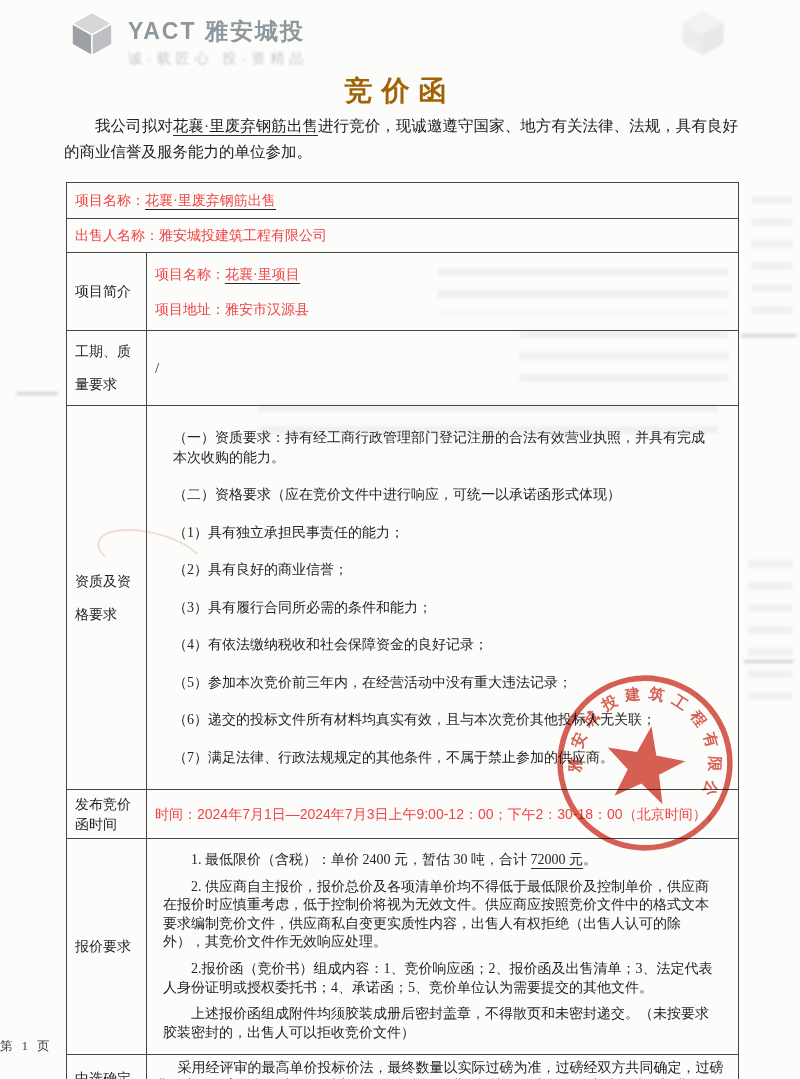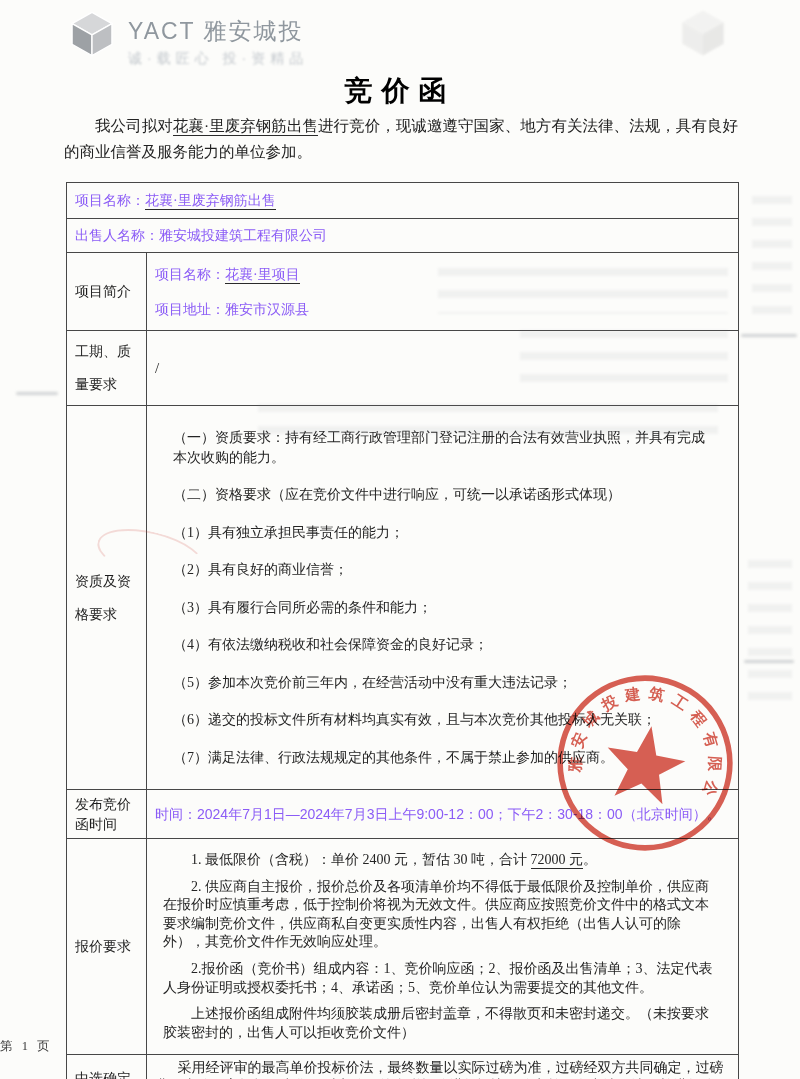--- a/index.html
+++ b/index.html
@@ -7,35 +7,35 @@
   .page{
     position:relative; width:800px; height:1079px; margin:0 auto;
     background:#fcfcfa; overflow:hidden; color:#262626;
   }
   
   .logo{ position:absolute; left:66px; top:8px; display:flex; align-items:flex-start; }
   .logo .cube{ width:52px; height:52px; }
   .logo-texts{ margin-left:10px; padding-top:8px; }
   .brand{
     font-family:"Liberation Sans","DejaVu Sans",sans-serif;
-    font-size:23px; font-weight:normal; color:#8f979e; letter-spacing:2px;
+    font-size:23px; font-weight:bold; color:#8f979e; letter-spacing:2px;
     filter:blur(.3px);
   }
   .tagline{
     margin-top:3px; font-family:"Liberation Sans",sans-serif;
     font-size:14px; color:#c3c8cd; letter-spacing:5px; filter:blur(.8px);
   }
   .ghost-logo{
     position:absolute; right:70px; top:6px; width:54px; height:54px;
     opacity:.28; filter:blur(1.2px) grayscale(1); transform:scaleX(-1);
   }
   
   .title{
     position:absolute; top:72px; left:0; width:100%; text-align:center;
-    font-size:28px; font-weight:bold; letter-spacing:9px; color:#000000;
+    font-size:28px; font-weight:bold; letter-spacing:9px; color:#a16207;
   }
   .intro{
     position:absolute; top:113px; left:64px; width:674px;
     font-size:15.5px; line-height:26px; text-align:justify; text-indent:2em;
     color:#222;
   }
   .u{ border-bottom:1.2px solid #2a2a2a; padding-bottom:1px;font-family:Liberation Serif, serif; }
   
   table.form{
     position:absolute; left:66px; top:182px; width:672px;
@@ -44,21 +44,21 @@
   }
   table.form th, table.form td{
     border:1.2px solid #474747; vertical-align:middle;
     padding:4px 8px; text-align:left; font-weight:normal;
   }
   th.lbl{
     font-family:"Liberation Sans","DejaVu Sans",sans-serif;
     font-weight:bold; font-size:14px; line-height:33px; color:#1e1e1e;
     padding:4px 6px;
   }
-  .sans-b{ font-family:"Liberation Sans","DejaVu Sans",sans-serif; font-weight:bold; color:#8b5cf6; }
+  .sans-b{ font-family:"Liberation Sans","DejaVu Sans",sans-serif; font-weight:bold; color:#ef4444; }
   .r1 td{ height:36px; } .r2 td{ height:34px; }
   .r3 th,.r3 td{ height:68px; vertical-align:top; padding-top:12px; }
   .r4 th,.r4 td{ height:68px; vertical-align:top; padding-top:8px; }
   .r4 td .ln{ display:block; line-height:34px; }
   .r5 th,.r5 td{ height:58px; vertical-align:top; padding-top:8px; }
   .r6 th,.r6 td{ height:66px; vertical-align:top; padding-top:6px; }
   .r6 td{ text-align:center; font-size:15px; }
   .r6 th,.r7 th{ text-align:center; }
   .r7 td{ line-height:19.5px; padding:8px 10px; }
   .r7 td p{ margin:18px; }

